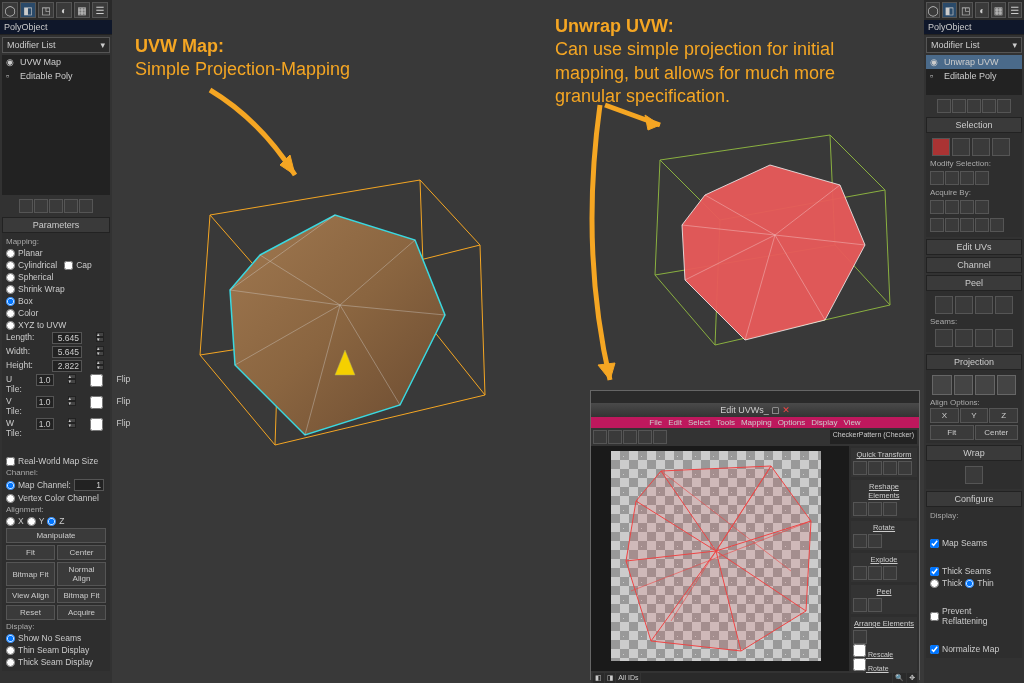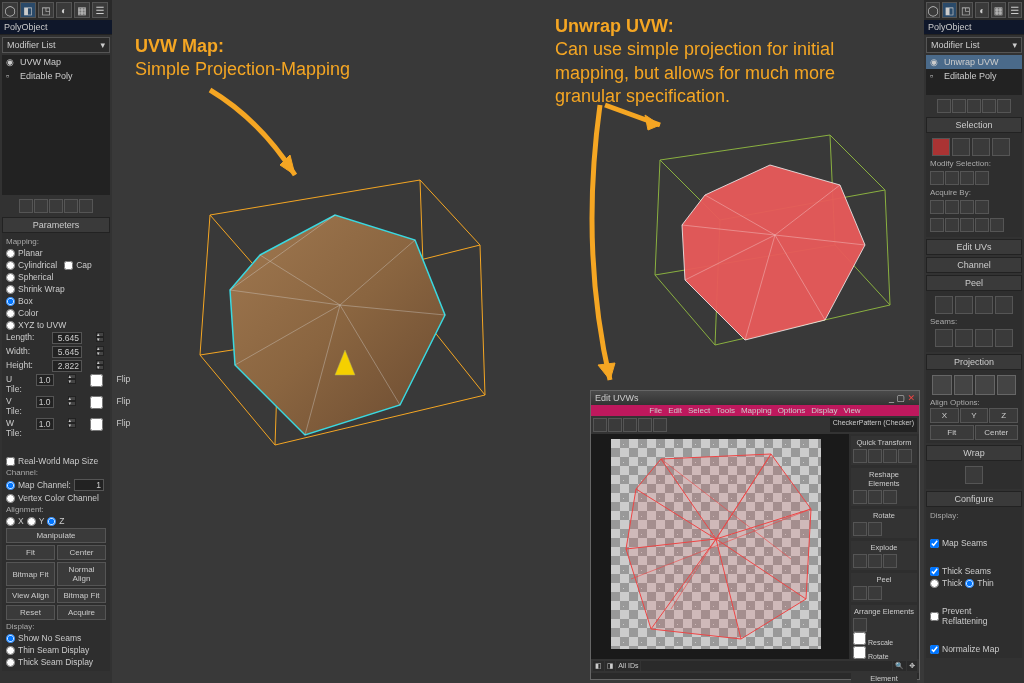--- a/index.html
+++ b/index.html
@@ -259,21 +259,22 @@
   left: 590px; top: 390px;
   width: 330px; height: 290px;
   background: #2a2a2a;
   border: 1px solid #666;
 }
 .uv-titlebar {
   background: linear-gradient(#4a4a4a, #333);
   padding: 2px 4px;
   font-size: 9px;
   display: flex;
-  justify-content: space-between;
+  justify-content: center;
+  margin-top: 12px;
 }
 .uv-menubar {
   background: #be185d;
   padding: 1px 3px;
   font-size: 8px;
   display: flex;
   gap: 6px;
   justify-content: center;
 }
 .uv-toolbar {
@@ -317,20 +318,21 @@
 .uv-side {
   width: 70px;
   background: #2e2e2e;
   padding: 2px;
   font-size: 7px;
 }
 .uv-side-section {
   margin-bottom: 3px;
   padding: 2px;
   background: #333;
+  text-decoration: underline;
 }
 .uv-side-section .title { font-size: 7.5px; text-align: center; margin-bottom: 2px; }
 .uv-side-icons {
   display: flex;
   flex-wrap: wrap;
   gap: 1px;
 }
 .uv-side-icons span {
   width: 14px; height: 14px;
   background: #3a3a3a;

